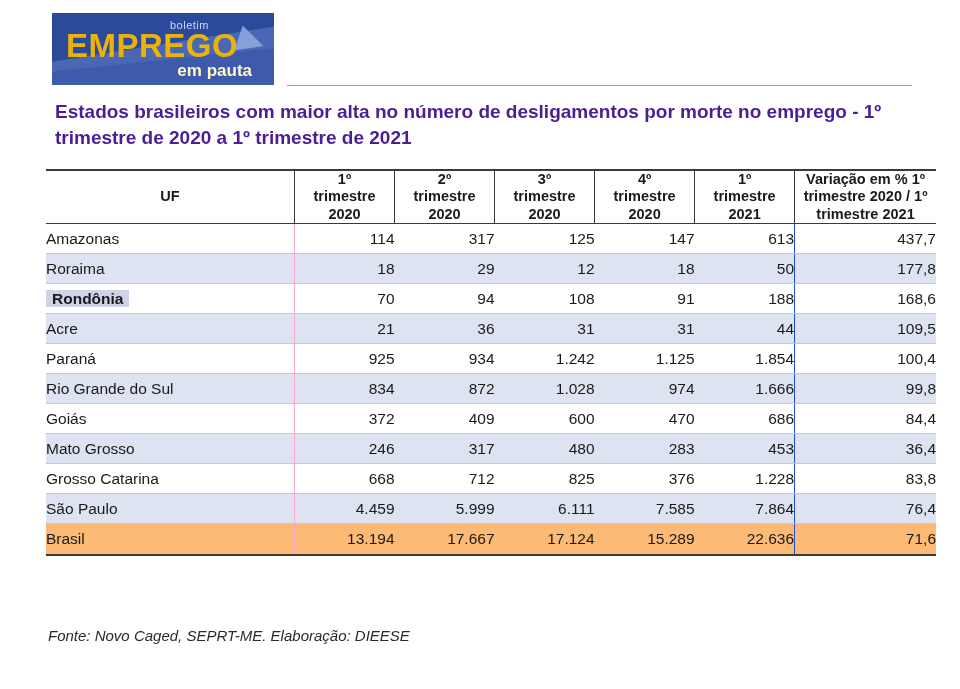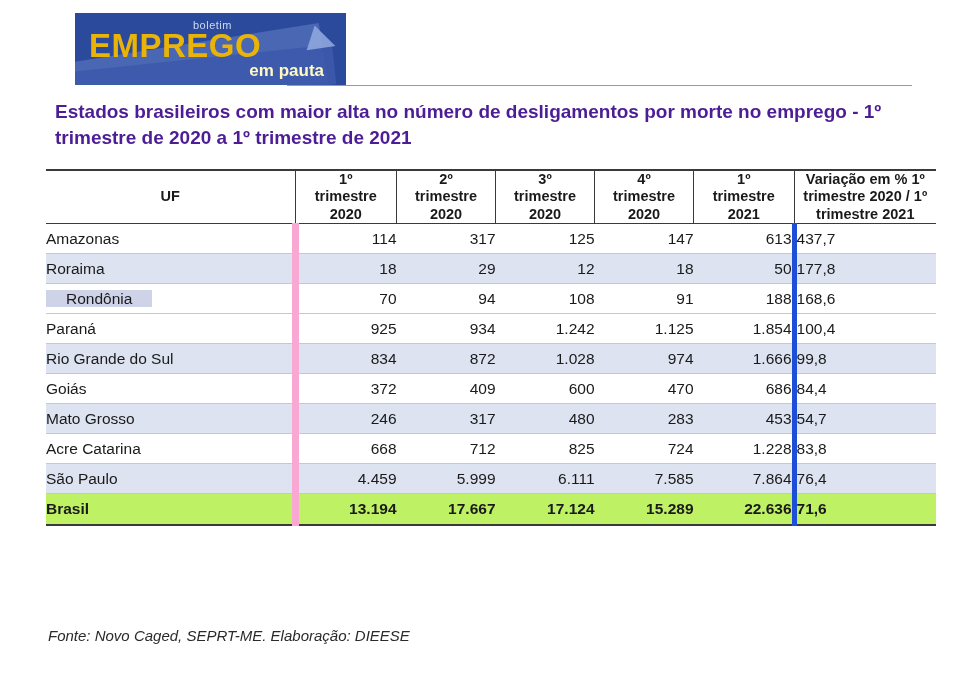--- a/index.html
+++ b/index.html
@@ -12,23 +12,23 @@
     background: #ffffff;
     font-family: "Liberation Sans", sans-serif;
     color: #1a1a1a;
     position: relative;
     overflow: hidden;
   }
 
   
   .logo-wrap {
     position: absolute;
-    left: 75px;
+    left: 52px;
     top: 13px;
-    width: 271px;
+    width: 222px;
     height: 72px;
   }
   .logo-box {
     position: absolute;
     inset: 0;
     background: #2b4a9b;
     overflow: hidden;
   }
   .logo-swoosh {
     position: absolute;
@@ -157,47 +157,48 @@
   }
   td.uf {
     text-align: left;
     width: 243px;
   }
   td.num {
     text-align: right;
     width: 97px;
   }
   td.num.first {
-    border-left: 7px solid #f9a8d4;
+    border-left: 1px solid #f9a8d4;
   }
   td.var {
-    text-align: left;
+    text-align: right;
     width: 138px;
-    border-left: 5px solid #1d4ed8;
+    border-left: 1px solid #1d4ed8;
   }
   tr.alt td {
     background: #dde3f0;
     margin-top: 38px;
   }
   tr.plain td {
     background: #ffffff;
   }
   tbody tr td {
     border-bottom: 1px solid #c8c8c8;
   }
   tr.total td {
-    font-weight: bold;
-    background: #bef264;
+    font-weight: normal;
+    background: #fdba74;
     border-top: 1.5px solid #3a3a3a;
     border-bottom: 2px solid #3a3a3a;
     height: 30px;
   }
   .highlight-cell {
     background: #cfd3e8;
-    padding: 0 20px;
+    padding: 0 6px;
+    font-weight: bold;
   }
 
   .source {
     position: absolute;
     left: 48px;
     top: 627px;
     font-size: 15px;
     font-style: italic;
     color: #2a2a2a;
   }
@@ -280,20 +281,29 @@
       </tr>
       <tr class="plain">
         <td class="uf"><span class="highlight-cell">Rondônia</span></td>
         <td class="num first">70</td>
         <td class="num">94</td>
         <td class="num">108</td>
         <td class="num">91</td>
         <td class="num">188</td>
         <td class="var">168,6</td>
       </tr>
+      <tr class="alt">
+        <td class="uf">Acre</td>
+        <td class="num first">21</td>
+        <td class="num">36</td>
+        <td class="num">31</td>
+        <td class="num">31</td>
+        <td class="num">44</td>
+        <td class="var">109,5</td>
+      </tr>
       <tr class="plain">
         <td class="uf">Paraná</td>
         <td class="num first">925</td>
         <td class="num">934</td>
         <td class="num">1.242</td>
         <td class="num">1.125</td>
         <td class="num">1.854</td>
         <td class="var">100,4</td>
       </tr>
       <tr class="alt">
@@ -314,28 +324,28 @@
         <td class="num">686</td>
         <td class="var">84,4</td>
       </tr>
       <tr class="alt">
         <td class="uf">Mato Grosso</td>
         <td class="num first">246</td>
         <td class="num">317</td>
         <td class="num">480</td>
         <td class="num">283</td>
         <td class="num">453</td>
-        <td class="var">54,7</td>
-      </tr>
-      <tr class="plain">
-        <td class="uf">Acre Catarina</td>
+        <td class="var">36,4</td>
+      </tr>
+      <tr class="plain">
+        <td class="uf">Grosso Catarina</td>
         <td class="num first">668</td>
         <td class="num">712</td>
         <td class="num">825</td>
-        <td class="num">724</td>
+        <td class="num">376</td>
         <td class="num">1.228</td>
         <td class="var">83,8</td>
       </tr>
       <tr class="alt">
         <td class="uf">São Paulo</td>
         <td class="num first">4.459</td>
         <td class="num">5.999</td>
         <td class="num">6.111</td>
         <td class="num">7.585</td>
         <td class="num">7.864</td>

